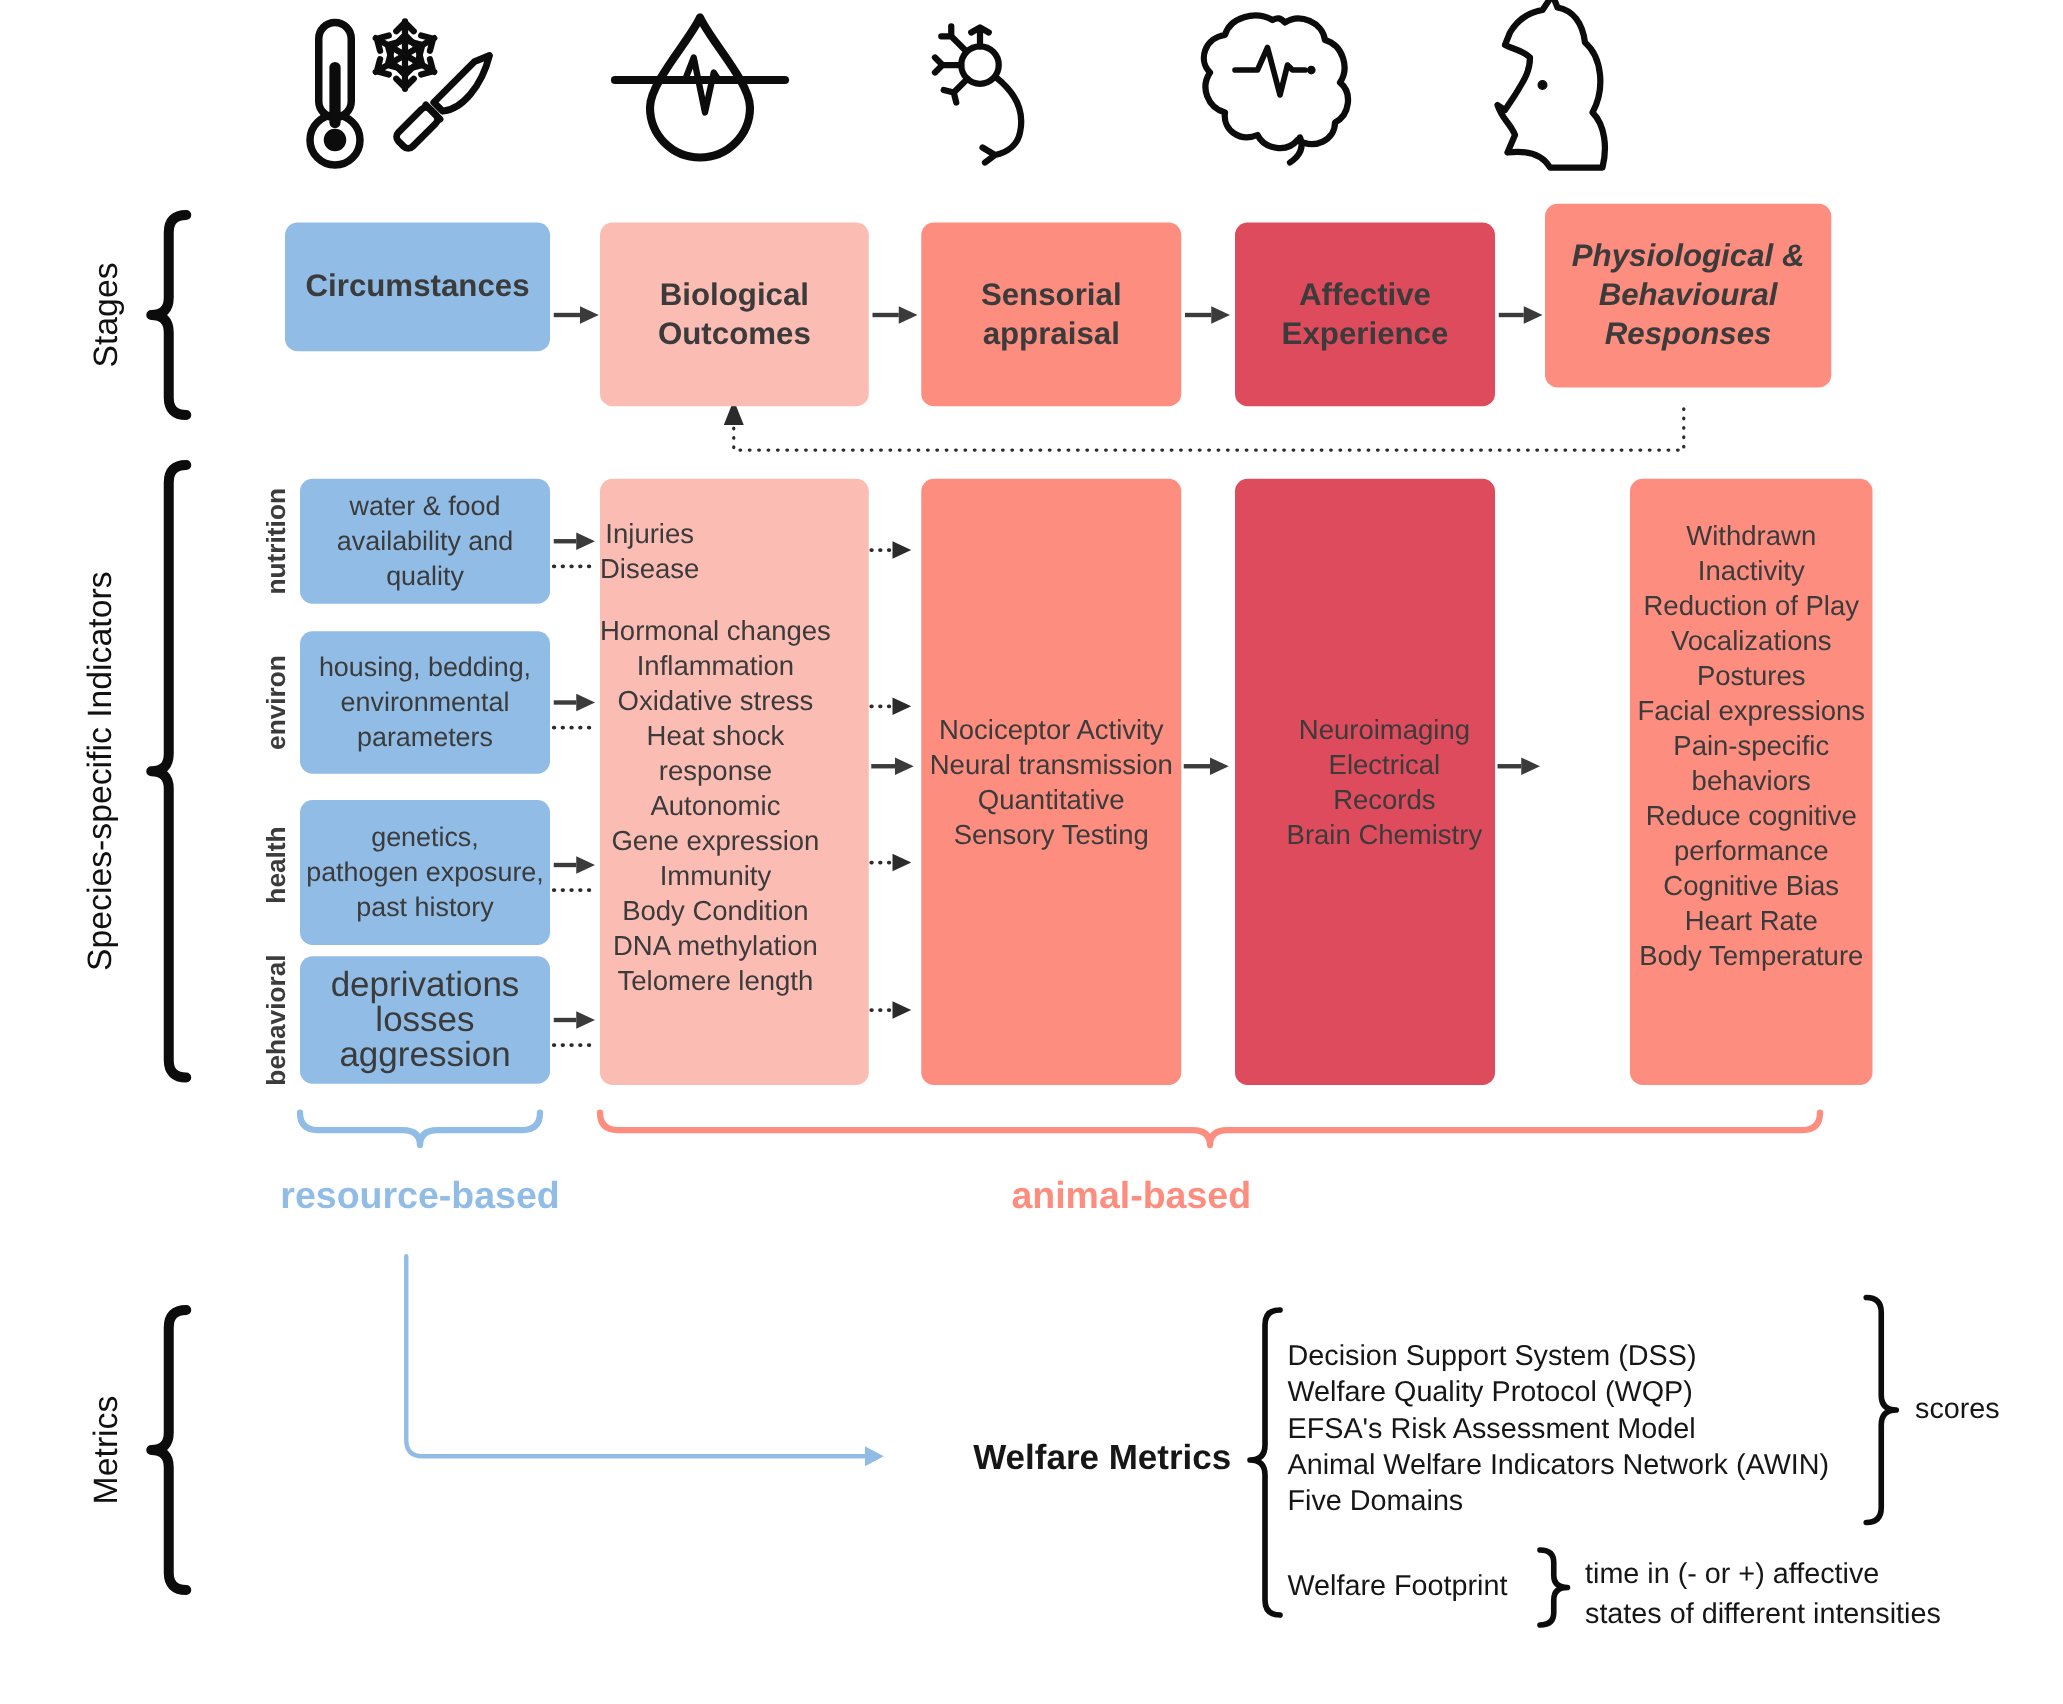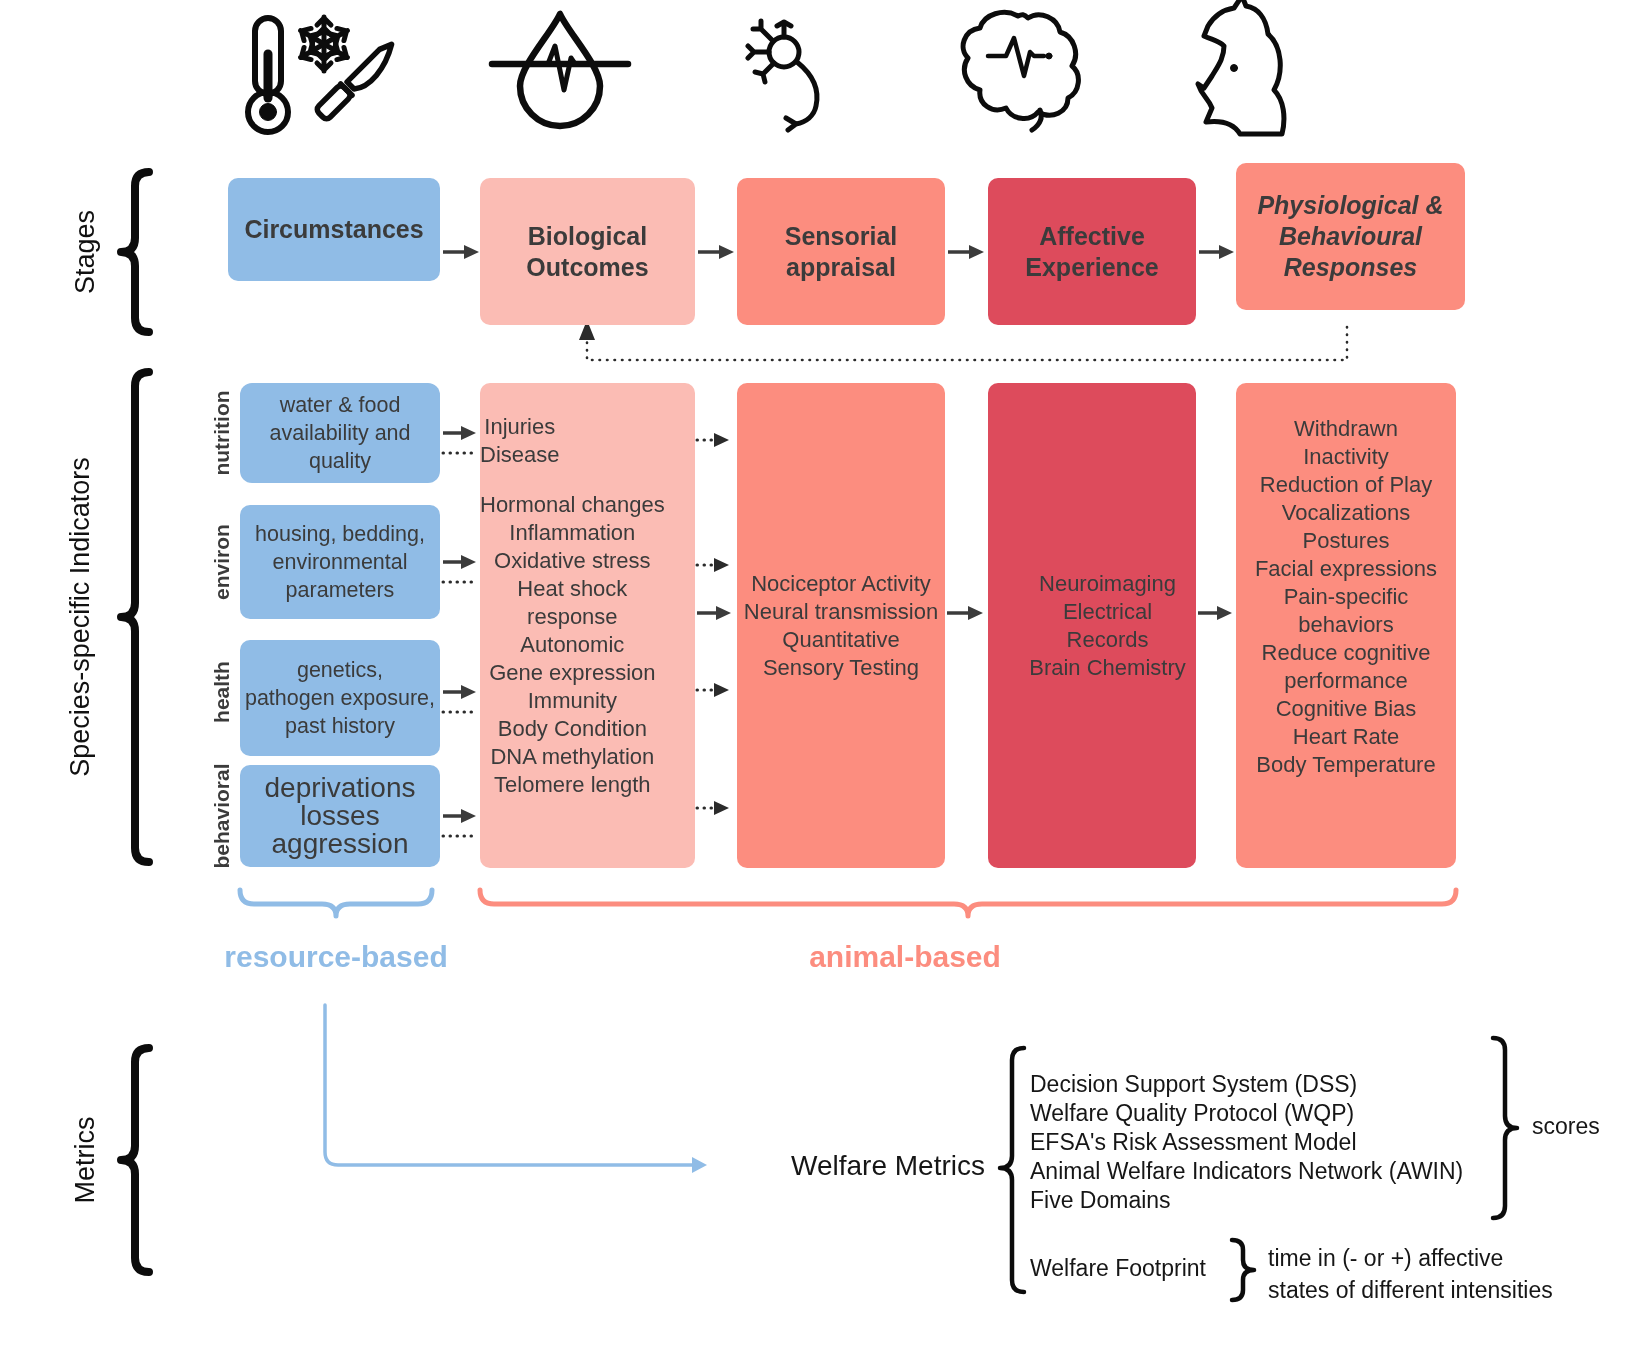--- a/index.html
+++ b/index.html
@@ -9,21 +9,21 @@
   .stage-label{font-weight:bold;font-size:25px;line-height:31px;color:var(--ink);text-align:center;padding:0 12px;}
   .box-text{font-size:22px;line-height:28px;color:var(--ink);text-align:center;white-space:pre-line;}
   .c-blue{background:var(--blue);}
   .c-lightpink{background:var(--light_pink);}
   .c-salmon{background:var(--salmon);}
   .c-crimson{background:var(--crimson);}
   .tall{align-items:flex-start;}
   .vlabel{position:absolute;transform:translate(-50%,-50%) rotate(-90deg);white-space:nowrap;font-size:27px;color:#111;}
   .catlabel{position:absolute;transform:translate(-50%,-50%) rotate(-90deg);white-space:nowrap;font-size:21px;font-weight:bold;color:var(--ink);}
   .grouplabel{position:absolute;font-weight:bold;font-size:30px;text-align:center;}
-  .metrics-title{position:absolute;font-weight:normal;font-size:28px;color:#161616;text-align:right;}
+  .metrics-title{position:absolute;font-weight:bold;font-size:28px;color:#161616;text-align:right;}
   .plain{position:absolute;font-size:23px;color:#161616;white-space:pre-line;}
 </style>
 </head>
 <body>
 
 <div class="canvas">
 
   <svg class="overlay" viewBox="0 0 1650 1363">
 
     <defs>
@@ -165,21 +165,21 @@
   </div>
   <div class="box c-salmon" style="left:1236px;top:163px;width:229px;height:147px;font-style:italic;">
     <div class="stage-label">Physiological &amp; Behavioural Responses</div>
   </div>
 
   <div class="catlabel" style="left:222px;top:433px;">nutrition</div>
   <div class="catlabel" style="left:222px;top:562px;">environ</div>
   <div class="catlabel" style="left:222px;top:692px;">health</div>
   <div class="catlabel" style="left:222px;top:816px;">behavioral</div>
 
-  <div class="box c-blue" style="left:240px;top:383px;width:200px;height:100px;border-radius:12px;">
+  <div class="box c-blue" style="left:240px;top:383px;width:200px;height:100px;">
     <div class="box-text" style="font-size:21.5px;">water &amp; food
 availability and
 quality</div>
   </div>
   <div class="box c-blue" style="left:240px;top:505px;width:200px;height:114px;">
     <div class="box-text" style="font-size:21.5px;">housing, bedding,
 environmental
 parameters</div>
   </div>
   <div class="box c-blue" style="left:240px;top:640px;width:200px;height:116px;">
@@ -212,21 +212,21 @@
     <div class="box-text">Nociceptor Activity
 Neural transmission
 Quantitative
 Sensory Testing</div>
   </div>
   <div class="box c-crimson" style="left:988px;top:383px;width:208px;height:485px;padding-left:31px;">
     <div class="box-text">Neuroimaging
 Electrical Records
 Brain Chemistry</div>
   </div>
-  <div class="box c-salmon tall" style="left:1236px;top:383px;width:220px;height:485px;padding-top:32px;">
+  <div class="box c-salmon tall" style="left:1304px;top:383px;width:194px;height:485px;padding-top:32px;">
     <div class="box-text">Withdrawn
 Inactivity
 Reduction of Play
 Vocalizations
 Postures
 Facial expressions
 Pain-specific
 behaviors
 Reduce cognitive
 performance

